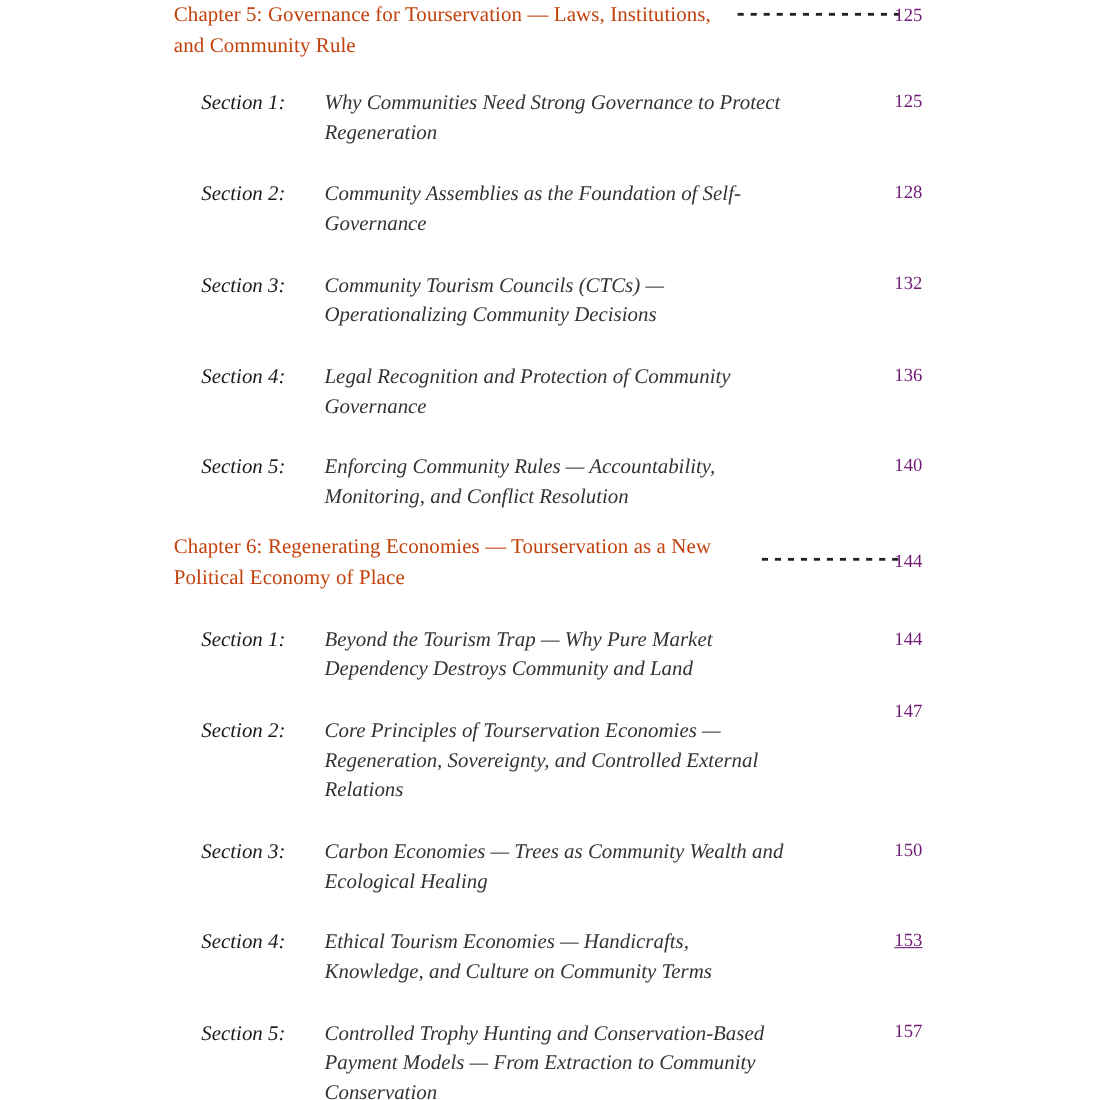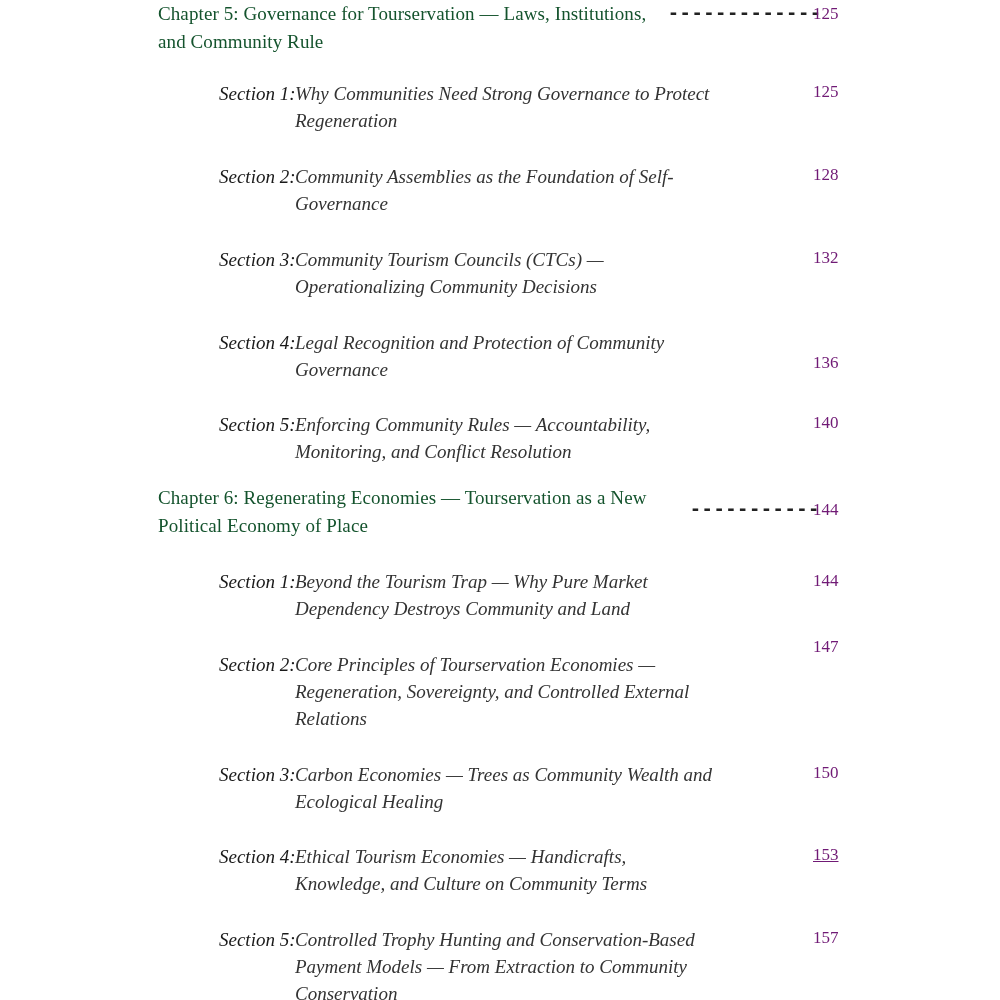--- a/index.html
+++ b/index.html
@@ -1,27 +1,27 @@
 <!DOCTYPE html>
 <html><head>
 <meta charset="utf-8">
 <style>
   html, body { margin:0; padding:0; background:#ffffff; }
   body { width:1000px; height:1000px; overflow:hidden; position:relative;
          font-family:"DejaVu Serif", "Liberation Serif", serif; color:#1f1f1f; }
-  .chap { position:absolute; left:158px; font-size:19px; line-height:28px; color:#14532d;
+  .chap { position:absolute; left:158px; font-size:19px; line-height:28px; color:#c2410c;
           font-family:"Liberation Serif", "DejaVu Serif", serif; letter-spacing:0.1px; }
   .chap .t { display:block; width:520px; }
   .leader { position:absolute; font-size:18px; letter-spacing:1px; color:#222; font-weight:bold;
             font-family:"DejaVu Sans Mono", monospace; }
   .pg { position:absolute; left:813px; font-size:17px; color:#701a75;
         font-family:"Liberation Serif", "DejaVu Serif", serif; }
   .sec { position:absolute; left:183px; font-size:19px; line-height:27px;
          font-family:"Liberation Serif", "DejaVu Serif", serif; font-style:italic; color:#1a1a1a; }
-  .sec .lbl { position:absolute; left:0; top:0; white-space:nowrap;margin-left:36px; }
+  .sec .lbl { position:absolute; left:0; top:0; white-space:nowrap; }
   .sec .ttl { position:absolute; left:112px; top:0; width:420px; color:#333; }
 </style>
 </head>
 <body>
 
 <div class="chap" style="top:0px;">
   <span class="t">Chapter 5: Governance for Tourservation — Laws, Institutions, and Community Rule</span>
 </div>
 <div class="leader" style="left:668px; top:2px;">-------------</div>
 <div class="pg" style="top:4px;">125</div>
@@ -41,21 +41,21 @@
 <div class="sec" style="top:246px;">
   <span class="lbl">Section 3:</span>
   <span class="ttl">Community Tourism Councils (CTCs) — Operationalizing Community Decisions</span>
 </div>
 <div class="pg" style="top:248px;">132</div>
 
 <div class="sec" style="top:329px;">
   <span class="lbl">Section 4:</span>
   <span class="ttl">Legal Recognition and Protection of Community Governance</span>
 </div>
-<div class="pg" style="top:331px;margin-top:22px;">136</div>
+<div class="pg" style="top:331px;">136</div>
 
 <div class="sec" style="top:411px;">
   <span class="lbl">Section 5:</span>
   <span class="ttl">Enforcing Community Rules — Accountability, Monitoring, and Conflict Resolution</span>
 </div>
 <div class="pg" style="top:413px;">140</div>
 
 <div class="chap" style="top:484px;">
   <span class="t">Chapter 6: Regenerating Economies — Tourservation as a New Political Economy  of Place</span>
 </div>

